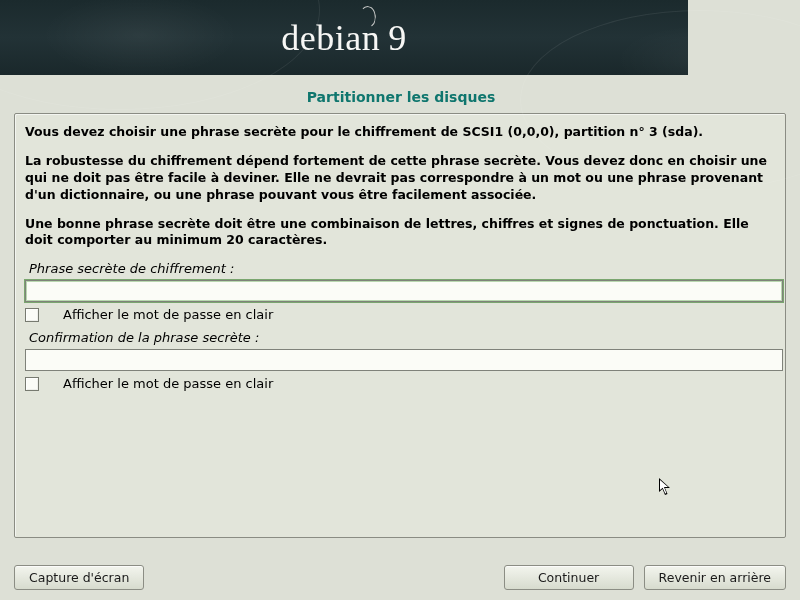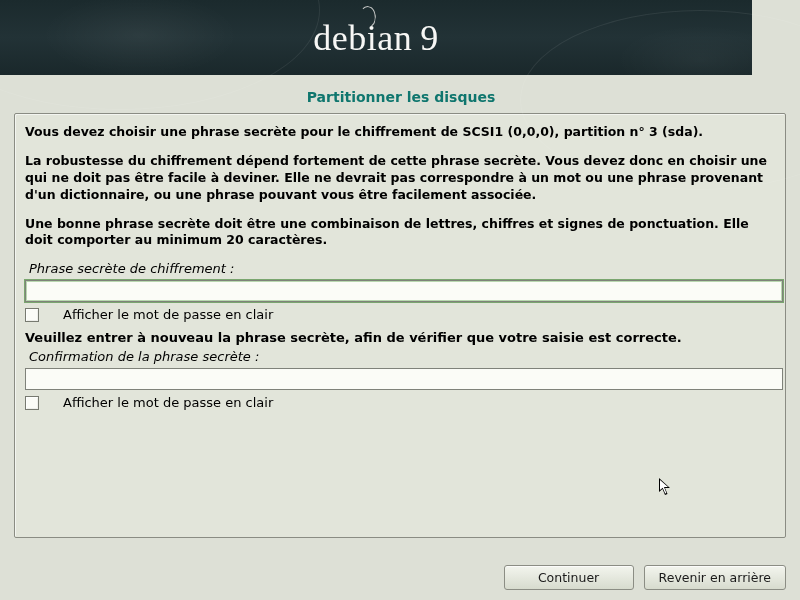--- a/index.html
+++ b/index.html
@@ -7,21 +7,21 @@
   body {
     width:800px; height:600px;
     font-family: "DejaVu Sans", Arial, sans-serif;
     font-size:13px;
     color:#000;
     background:#dde0d6;
     overflow:hidden;
     position:relative;
   }
   .banner {
-    width:752px; height:75px;
+    width:688px; height:75px;
     background:
       radial-gradient(ellipse 140px 60px at 140px 35px, rgba(255,255,255,0.05), transparent 70%),
       radial-gradient(ellipse 120px 50px at 700px 60px, rgba(255,255,255,0.04), transparent 70%),
       linear-gradient(to bottom, #1b2a2d 0%, #223236 50%, #1a282b 100%);
     position:relative;
     display:flex;
     align-items:center;
     justify-content:center;
     text-align:center;
   }
@@ -140,31 +140,31 @@
     <div class="para">La robustesse du chiffrement dépend fortement de cette phrase secrète. Vous devez donc en choisir une qui ne doit pas être facile à deviner. Elle ne devrait pas correspondre à un mot ou une phrase provenant d'un dictionnaire, ou une phrase pouvant vous être facilement associée.</div>
     <div class="para">Une bonne phrase secrète doit être une combinaison de lettres, chiffres et signes de ponctuation. Elle doit comporter au minimum 20 caractères.</div>
 
     <div class="label">Phrase secrète de chiffrement :</div>
     <input type="text" class="pass focused" value="" style="">
     <div class="chk-row">
       <span class="chk"></span>
       <span>Afficher le mot de passe en clair</span>
     </div>
 
-    <div class="prompt">Veuillez entrer à nouveau la phrase secrète, afin de vérifier que votre saisie est correcte.</div>
     <div class="label">Confirmation de la phrase secrète :</div>
     <input type="text" class="pass" value="" style="">
     <div class="chk-row">
       <span class="chk"></span>
       <span>Afficher le mot de passe en clair</span>
     </div>
   </div>
 </div>
 
 <div class="bottom-bar">
+  <button class="btn">Capture d'écran</button>
   <div class="spacer"></div>
   <button class="btn" style="min-width:130px">Continuer</button>
   <button class="btn">Revenir en arrière</button>
 </div>
 
 <svg class="cursor" viewBox="0 0 14 20">
   <polygon points="0,0 0,14 3.5,11 6,17 8.5,16 6,10 11,10" fill="#000"></polygon>
   <polygon points="1,2 1,12 3.7,9.8 6.2,15.5 7.4,15 5,9 9,9" fill="#fff"></polygon>
 </svg>
 

